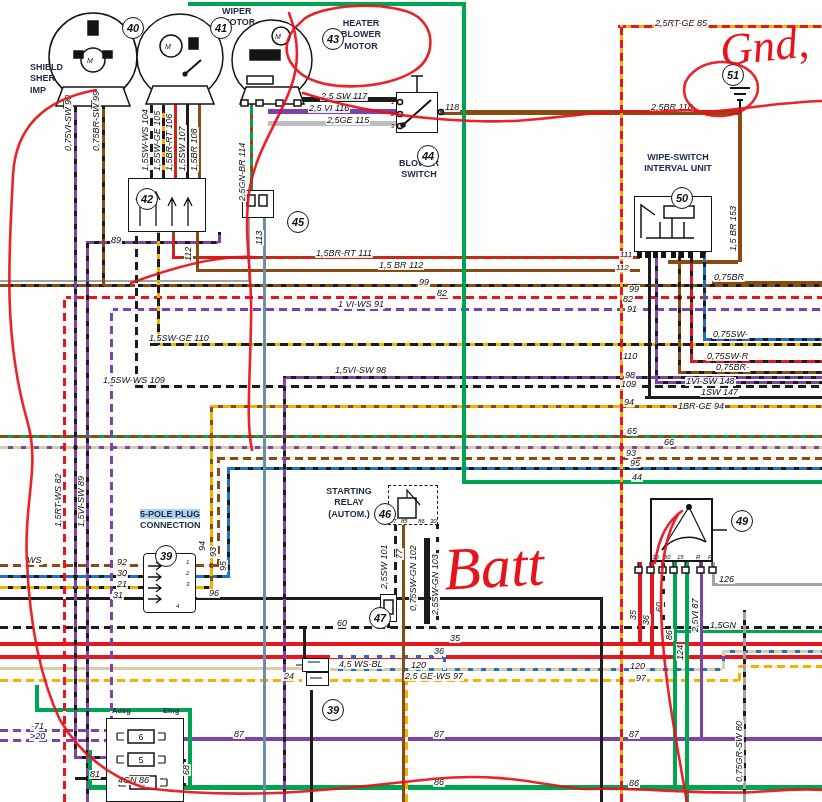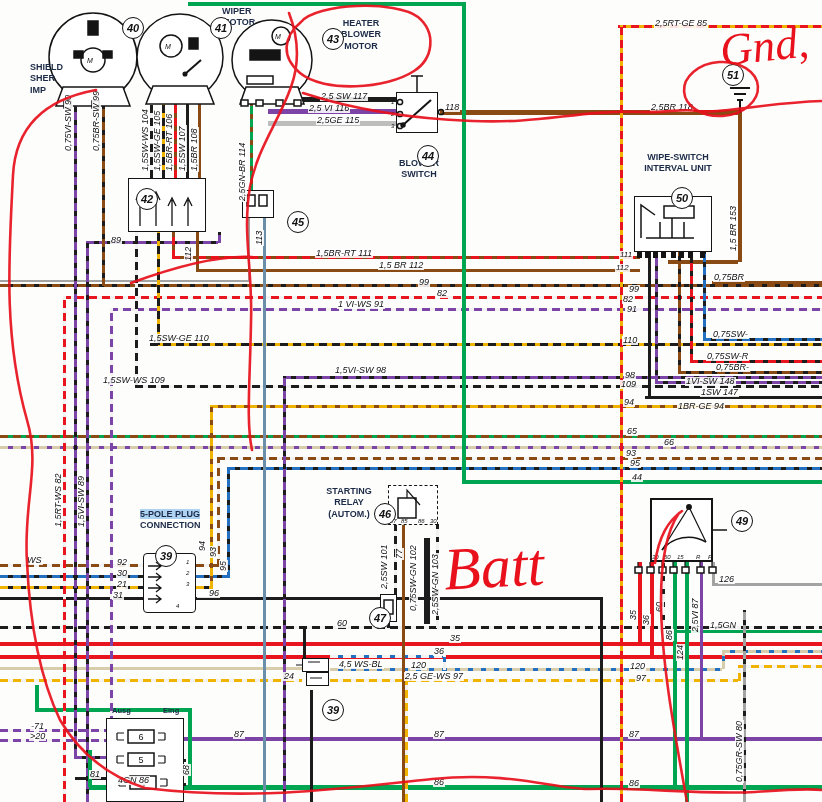--- a/index.html
+++ b/index.html
@@ -319,21 +319,21 @@
     <div class="wire" style="left: 678px; top: 252px; width: 3px; height: 121px; background: repeating-linear-gradient(0deg, rgb(138, 74, 20) 0px, rgb(138, 74, 20) 8px, rgb(28, 28, 28) 8px, rgb(28, 28, 28) 13px);"></div>
     <div class="wire" style="left: 690px; top: 252px; width: 3px; height: 110px; background: repeating-linear-gradient(0deg, rgb(232, 20, 30) 0px, rgb(232, 20, 30) 8px, rgb(28, 28, 28) 8px, rgb(28, 28, 28) 13px);"></div>
     <div class="wire" style="left: 703px; top: 252px; width: 3px; height: 88px; background: repeating-linear-gradient(0deg, rgb(36, 112, 192) 0px, rgb(36, 112, 192) 8px, rgb(28, 28, 28) 8px, rgb(28, 28, 28) 13px);"></div>
     <div class="wire" style="left: 722px; top: 650px; width: 3px; height: 19px; background: repeating-linear-gradient(0deg, rgb(216, 205, 171) 0px, rgb(216, 205, 171) 8px, rgb(36, 112, 192) 8px, rgb(36, 112, 192) 13px);"></div>
     <div class="wire" style="left: 738px; top: 665px; width: 3px; height: 16px; background: repeating-linear-gradient(0deg, rgb(240, 180, 0) 0px, rgb(240, 180, 0) 8px, rgb(242, 242, 242) 8px, rgb(242, 242, 242) 13px);"></div>
     <div class="wire" style="left: 443px; top: 655px; width: 3px; height: 15px; background: repeating-linear-gradient(0deg, rgb(242, 242, 242) 0px, rgb(242, 242, 242) 8px, rgb(36, 112, 192) 8px, rgb(36, 112, 192) 13px);"></div>
     <div class="wire" style="left: 303px; top: 627px; width: 3px; height: 33px; background: rgb(28, 28, 28);"></div>
     <div class="wire" style="left: 310px; top: 690px; width: 3px; height: 112px; background: rgb(28, 28, 28);"></div>
     <span class="lbl" style="left: 320px; top: 92px;">2,5 SW 117</span>
     <span class="lbl" style="left: 308px; top: 104px;">2,5 VI 116</span>
-    <span class="lbl" style="left: 316px; top: 116px;">2,5GE 115</span>
+    <span class="lbl" style="left: 326px; top: 116px;">2,5GE 115</span>
     <span class="lbl" style="left: 444px; top: 103px;">118</span>
     <span class="lbl" style="left: 654px; top: 19px;">2,5RT-GE 85</span>
     <span class="lbl" style="left: 650px; top: 103px;">2,5BR 118</span>
     <span class="lbl v" style="left: 64px; top: 152px;">0,75VI-SW 90</span>
     <span class="lbl v" style="left: 92px; top: 152px;">0,75BR-SW 99</span>
     <span class="lbl v" style="left: 141px; top: 172px;">1,5SW-WS 104</span>
     <span class="lbl v" style="left: 153px; top: 172px;">1,5SW-GE 105</span>
     <span class="lbl v" style="left: 165px; top: 172px;">1,5BR-RT 106</span>
     <span class="lbl v" style="left: 178px; top: 172px;">1,5SW 107</span>
     <span class="lbl v" style="left: 190px; top: 172px;">1,5BR 108</span>
@@ -343,21 +343,21 @@
     <span class="lbl" style="left: 110px; top: 236px;">89</span>
     <span class="lbl" style="left: 315px; top: 249px;">1,5BR-RT 111</span>
     <span class="lbl" style="left: 378px; top: 261px;">1,5 BR 112</span>
     <span class="lbl" style="left: 418px; top: 278px;">99</span>
     <span class="lbl" style="left: 628px; top: 285px;">99</span>
     <span class="lbl" style="left: 436px; top: 289px;">82</span>
     <span class="lbl" style="left: 622px; top: 295px;">82</span>
     <span class="lbl" style="left: 337px; top: 300px;">1 VI-WS 91</span>
     <span class="lbl" style="left: 626px; top: 305px;">91</span>
     <span class="lbl" style="left: 148px; top: 334px;">1,5SW-GE 110</span>
-    <span class="lbl" style="left: 622px; top: 336px;">110</span>
+    <span class="lbl" style="left: 622px; top: 352px;">110</span>
     <span class="lbl" style="left: 334px; top: 366px;">1,5VI-SW 98</span>
     <span class="lbl" style="left: 624px; top: 371px;">98</span>
     <span class="lbl" style="left: 102px; top: 376px;">1,5SW-WS 109</span>
     <span class="lbl" style="left: 620px; top: 380px;">109</span>
     <span class="lbl" style="left: 623px; top: 398px;">94</span>
     <span class="lbl" style="left: 656px; top: 402px; margin-left: 21px;">1BR-GE 94</span>
     <span class="lbl" style="left: 626px; top: 427px;">65</span>
     <span class="lbl" style="left: 663px; top: 438px;">66</span>
     <span class="lbl" style="left: 625px; top: 449px;">93</span>
     <span class="lbl" style="left: 629px; top: 459px;">95</span>

